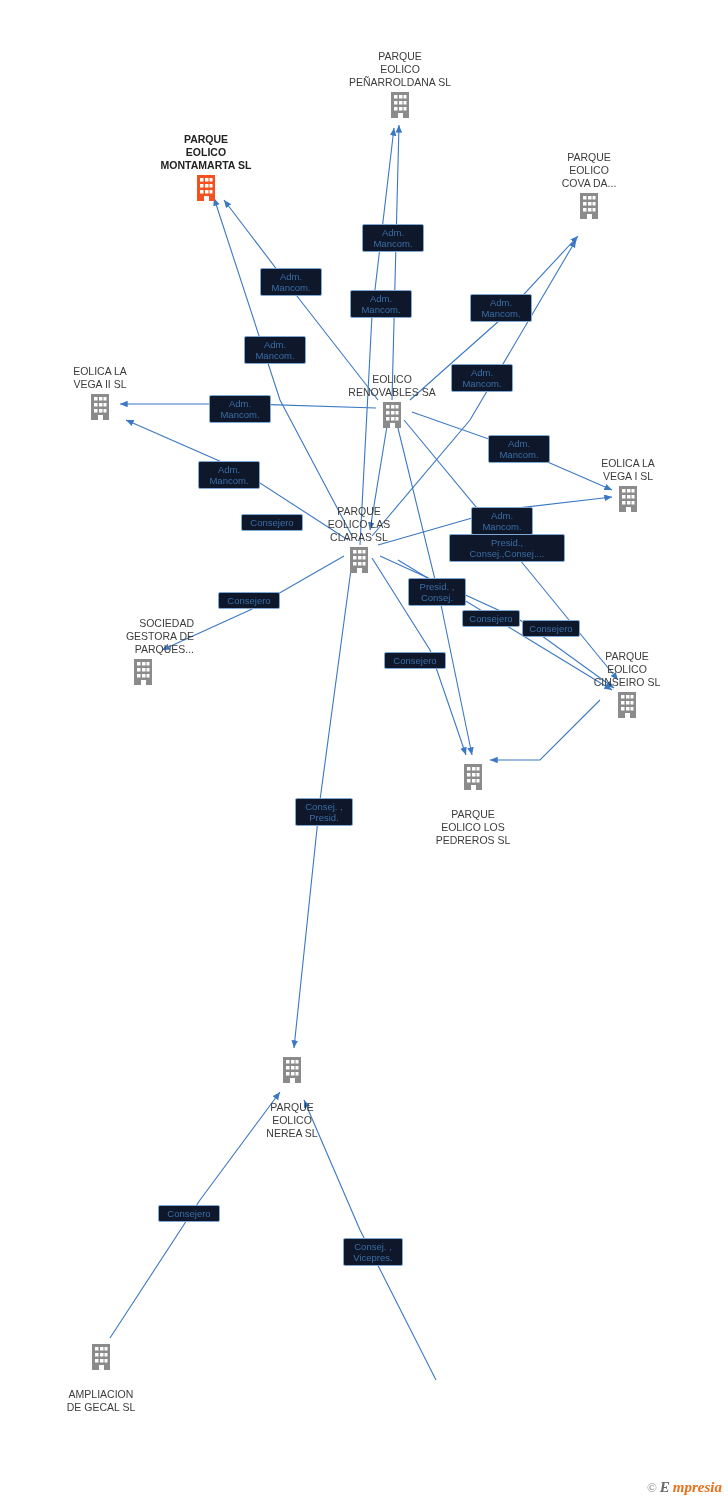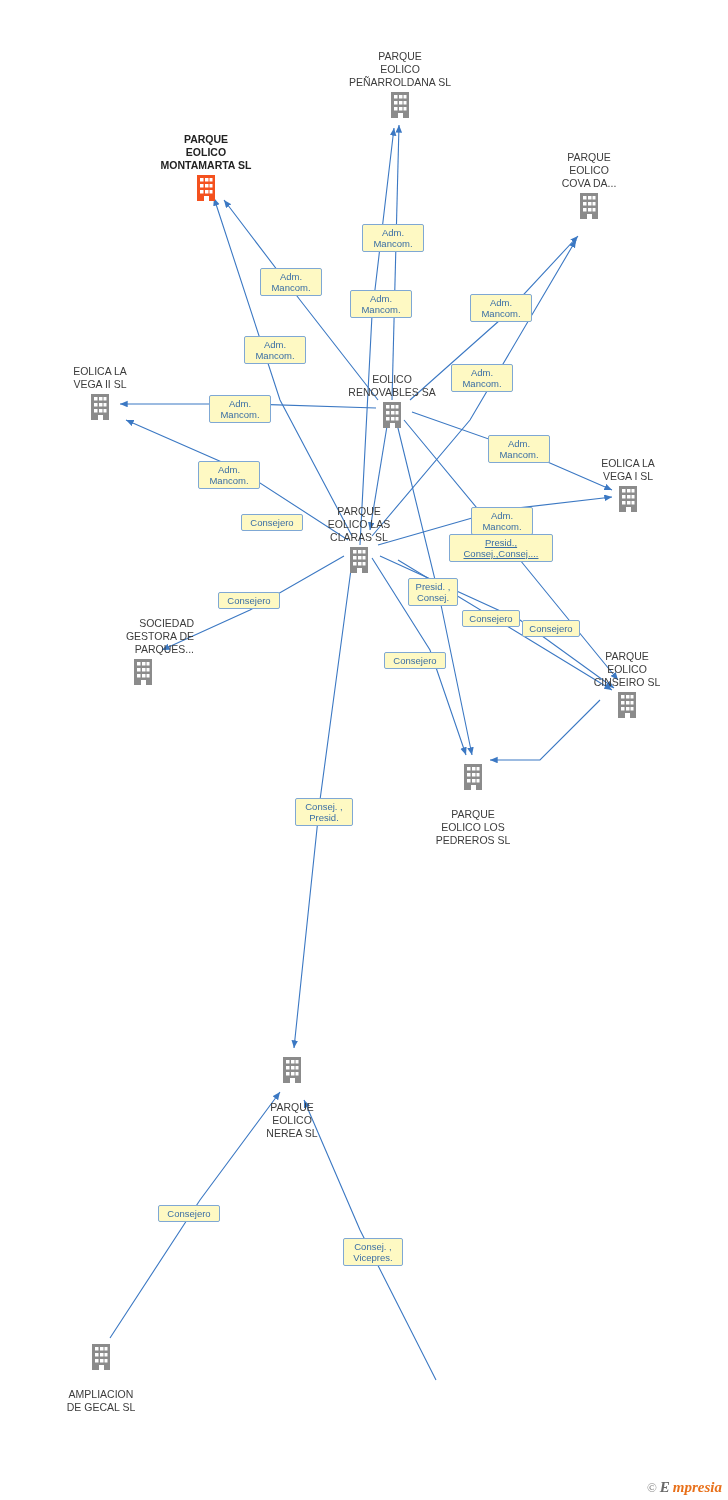--- a/index.html
+++ b/index.html
@@ -15,21 +15,21 @@
   svg#edges{position:absolute;left:0;top:0;width:728px;height:1500px;}
   .node{position:absolute;text-align:center;}
   .node .ico{display:block;margin:0 auto;}
   .node .lbl{
     font-size:10.5px;line-height:13px;color:#3c3c3c;white-space:pre-line;
     margin-top:17px;
   }
   .node.highlight .lbl{color:#222;font-weight:bold;}
   .edge-label{
     position:absolute;
-    background:#fef9c3;
+    background:#0f172a;
     border:1px solid #7fa8d4;
     border-radius:2px;
     color:#3a6ea5;
     font-size:9.5px;
     line-height:11px;
     padding:2px 4px;
     text-align:center;
     white-space:pre-line;
     box-sizing:border-box;
   }
@@ -354,24 +354,24 @@
 Mancom.</div>
   <div class="edge-label" style="left:209px;top:395px;width:62px;">Adm.
 Mancom.</div>
   <div class="edge-label" style="left:198px;top:461px;width:62px;">Adm.
 Mancom.</div>
   <div class="edge-label" style="left:488px;top:435px;width:62px;">Adm.
 Mancom.</div>
   <div class="edge-label" style="left:471px;top:507px;width:62px;">Adm.
 Mancom.</div>
   <div class="edge-label" style="left:241px;top:514px;width:62px;">Consejero</div>
-  <div class="edge-label" style="left:449px;top:534px;width:104px;text-decoration:underline;">Presid.,
+  <div class="edge-label" style="left:449px;top:534px;width:116px;">Presid.,
 Consej.,Consej....</div>
   <div class="edge-label" style="left:218px;top:592px;width:62px;">Consejero</div>
-  <div class="edge-label" style="left:408px;top:578px;width:50px;">Presid. ,
+  <div class="edge-label" style="left:408px;top:578px;width:58px;">Presid. ,
 Consej.</div>
   <div class="edge-label" style="left:384px;top:652px;width:62px;">Consejero</div>
   <div class="edge-label" style="left:462px;top:610px;width:58px;">Consejero</div>
   <div class="edge-label" style="left:522px;top:620px;width:58px;">Consejero</div>
   <div class="edge-label" style="left:295px;top:798px;width:58px;">Consej. ,
 Presid.</div>
   <div class="edge-label" style="left:158px;top:1205px;width:62px;">Consejero</div>
   <div class="edge-label" style="left:343px;top:1238px;width:60px;">Consej. ,
 Vicepres.</div>
 

